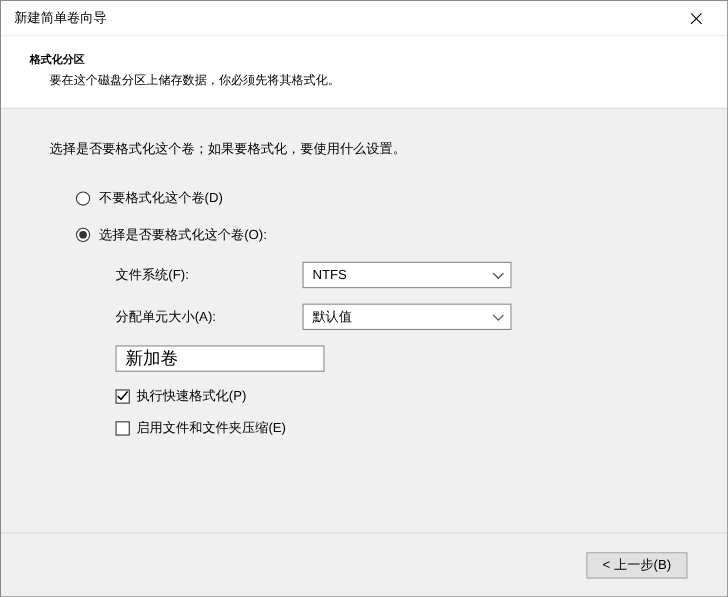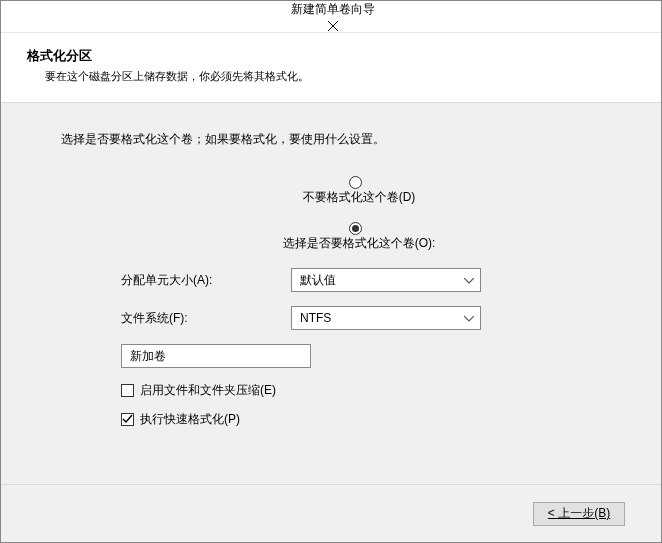--- a/index.html
+++ b/index.html
@@ -17,21 +17,20 @@
     display: flex;
     flex-direction: column;
   }
   .titlebar {
     height: 32px;
     display: flex;
     align-items: center;
     padding: 0 8px 0 12px;
     border-bottom: 1px solid #e8e8e8;
     background: #fff;
-    flex-direction: column;
   }
   .titlebar .title {
     flex: 1;
     font-size: 12px;
   }
   .titlebar .close {
     width: 40px;
     height: 28px;
     display: flex;
     align-items: center;
@@ -39,44 +38,43 @@
     font-size: 14px;
     cursor: pointer;
   }
   .header {
     padding: 14px 18px 18px 26px;
     border-bottom: 1px solid #d8d8d8;
     background: #fff;
   }
   .header .h-title {
     font-weight: bold;
-    font-size: 13px;
+    font-size: 10px;
     margin-bottom: 4px;
   }
   .header .h-sub {
     padding-left: 18px;
     font-size: 11px;
   }
   .content {
     flex: 1;
     background: #f0f0f0;
-    padding: 28px 28px 0 60px;
+    padding: 28px 28px 0 44px;
   }
   .instruction {
     margin-bottom: 28px;
   }
   .radio-group {
     padding-left: 24px;
   }
   .radio-row {
     display: flex;
     align-items: center;
     margin-bottom: 16px;
     cursor: pointer;
-    flex-direction: column;
   }
   .radio-outer {
     width: 13px;
     height: 13px;
     border: 1px solid #333;
     border-radius: 50%;
     margin-right: 8px;
     display: flex;
     align-items: center;
     justify-content: center;
@@ -115,21 +113,21 @@
     position: absolute;
     right: 6px;
     top: 50%;
     transform: translateY(-50%);
   }
   .textbox input {
     border: none;
     outline: none;
     width: 100%;
     font-family: inherit;
-    font-size: 12px;
+    font-size: 16px;
     padding: 0;
   }
   .checkbox-row {
     display: flex;
     align-items: center;
     margin-bottom: 12px;
     margin-top: 8px;
     cursor: pointer;
   }
   .checkbox {
@@ -146,21 +144,20 @@
   }
   .footer {
     height: 58px;
     border-top: 1px solid #d8d8d8;
     background: #f0f0f0;
     display: flex;
     align-items: center;
     justify-content: flex-end;
     padding: 0 18px;
     gap: 8px;
-    text-decoration: underline;
   }
   .btn {
     min-width: 92px;
     height: 24px;
     border: 1px solid #aaa;
     background: #e1e1e1;
     display: flex;
     align-items: center;
     justify-content: center;
     cursor: pointer;
@@ -206,63 +203,63 @@
       <div class="radio-row">
         <div class="radio-outer">
           <div class="radio-inner"></div>
         </div>
         <span>选择是否要格式化这个卷(O):</span>
       </div>
 
       <div class="form-area">
 
         <div class="form-row">
+          <div class="form-label">文件系统(F):</div>
+          <div class="select">
+            <span>NTFS</span>
+            <span class="chevron">
+              <svg width="10" height="6" viewBox="0 0 10 6">
+                  <path d="M0 0 L5 5 L10 0" stroke="#555" stroke-width="1.2" fill="none"></path>
+                </svg>
+            </span>
+          </div>
+        </div>
+
+        <div class="form-row">
           <div class="form-label">分配单元大小(A):</div>
           <div class="select">
             <span>默认值</span>
             <span class="chevron">
               <svg width="10" height="6" viewBox="0 0 10 6">
                   <path d="M0 0 L5 5 L10 0" stroke="#555" stroke-width="1.2" fill="none"></path>
                 </svg>
             </span>
           </div>
         </div>
 
         <div class="form-row">
-          <div class="form-label">文件系统(F):</div>
-          <div class="select">
-            <span>NTFS</span>
-            <span class="chevron">
-              <svg width="10" height="6" viewBox="0 0 10 6">
-                  <path d="M0 0 L5 5 L10 0" stroke="#555" stroke-width="1.2" fill="none"></path>
-                </svg>
-            </span>
-          </div>
-        </div>
-
-        <div class="form-row">
           <div class="textbox">
             <input type="text" value="新加卷" style="">
           </div>
-        </div>
-
-        <div class="checkbox-row">
-          <div class="checkbox"></div>
-          <span>启用文件和文件夹压缩(E)</span>
         </div>
 
         <div class="checkbox-row">
           <div class="checkbox">
             <svg width="11" height="11" viewBox="0 0 11 11">
                 <path d="M1 5 L4 8 L10 1" stroke="#000" stroke-width="1.4" fill="none"></path>
               </svg>
           </div>
           <span>执行快速格式化(P)</span>
         </div>
 
+        <div class="checkbox-row">
+          <div class="checkbox"></div>
+          <span>启用文件和文件夹压缩(E)</span>
+        </div>
+
       </div>
     </div>
   </div>
 
   <div class="footer">
     <button class="btn">&lt; 上一步(B)</button>
     <div class="gap"></div>
   </div>
 
 </div>

